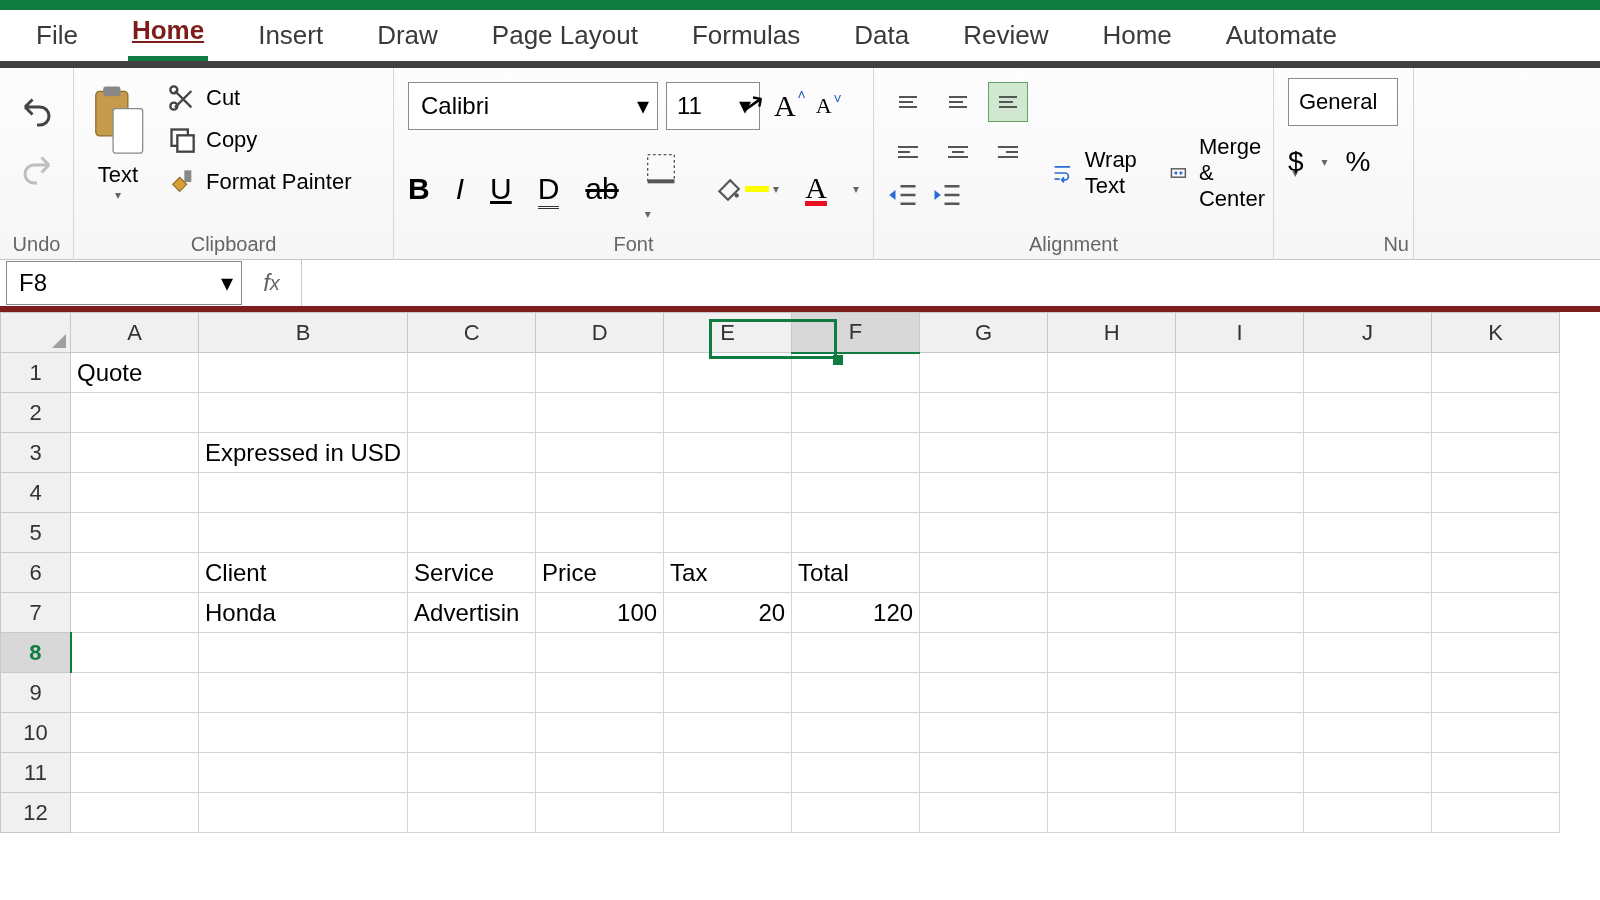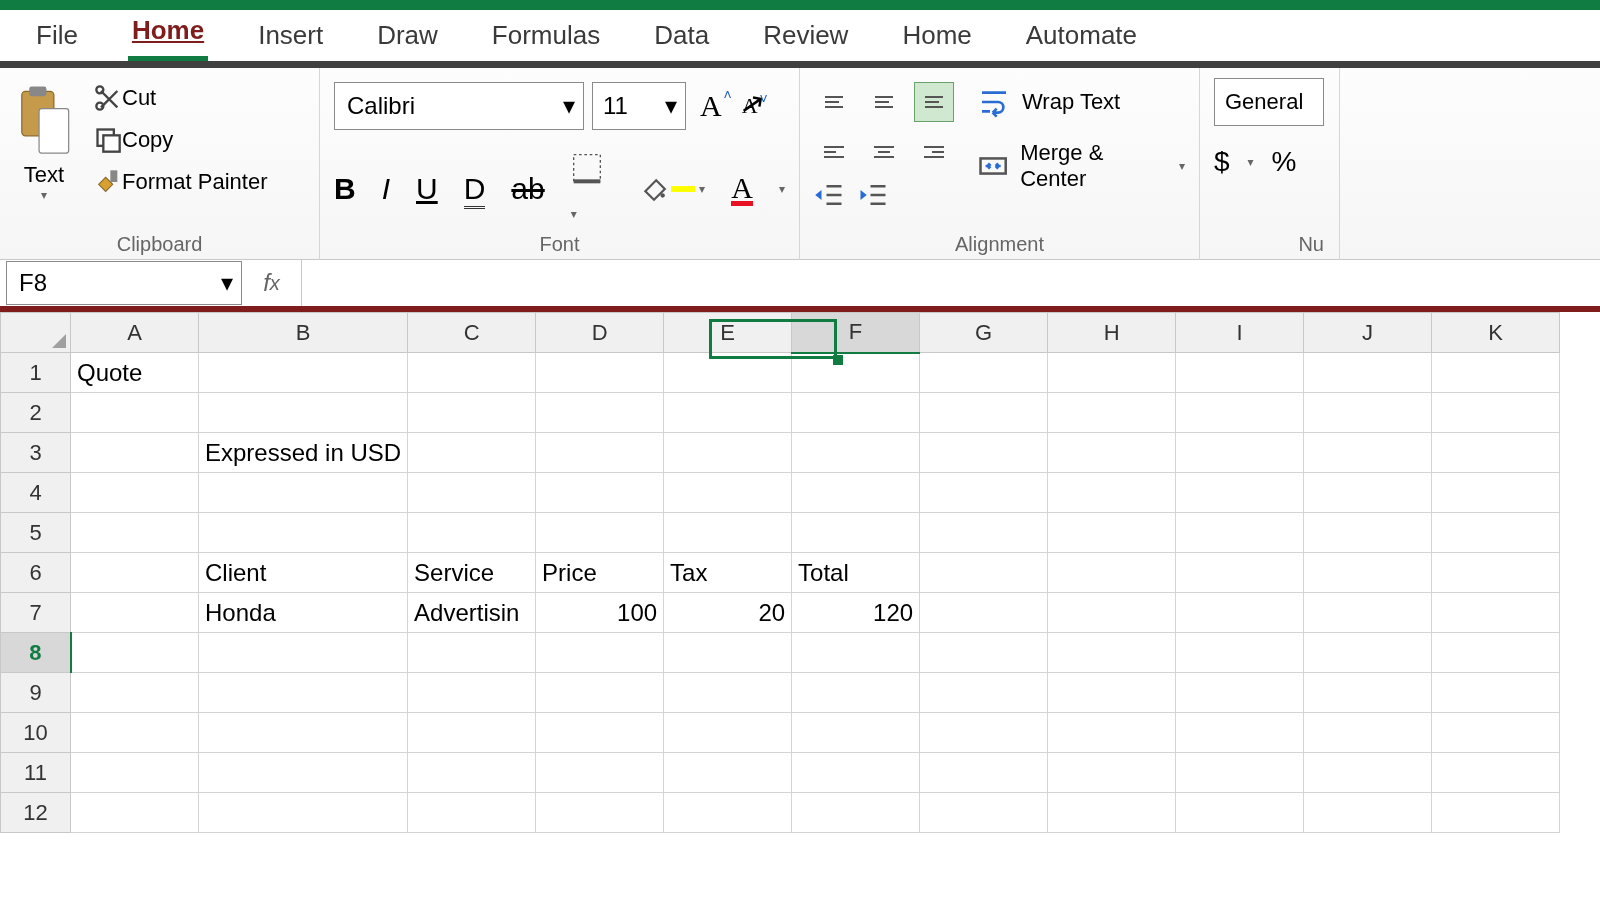--- a/index.html
+++ b/index.html
@@ -11,21 +11,21 @@
   .ribbon { display: flex; height: 192px; border-bottom: 1px solid #c8c8c8; background: linear-gradient(#fdfdfd,#f6f6f6); }
   .group { position: relative; padding: 8px 14px 0 14px; border-right: 1px solid #d6d6d6; height: 192px; }
   .group-label { position: absolute; bottom: 4px; left: 0; right: 0; text-align: center; font-size: 20px; color: #666; }
   .undo-col { display:flex; flex-direction:column; align-items:center; gap:18px; padding-top:24px; width:66px;}
   .undo-col svg { width:36px; height:36px; }
   .clipboard { display:flex; gap:20px; }
   .paste { display:flex; flex-direction:column; align-items:center; padding-top:8px;}
   .paste-icon { width:60px; height:74px; position:relative;}
   .paste-label { font-size:22px; margin-top:4px;}
   .clip-list { display:flex; flex-direction:column; gap:14px; padding-top:8px;}
-  .clip-item { display:flex; align-items:center; font-size:22px; cursor:pointer;text-align:right;}
+  .clip-item { display:flex; align-items:center; gap:10px; font-size:22px; cursor:pointer;text-align:right;}
   .clip-item svg { width:28px; height:28px; }
   .font-group { width:480px; }
   .font-row1 { display:flex; gap:8px; align-items:center; padding-top:6px;}
   .font-name { border:1px solid #8a8a8a; height:48px; width:250px; display:flex; align-items:center; padding:0 12px; font-size:24px; background:#fff; position:relative;}
   .font-size { border:1px solid #8a8a8a; height:48px; width:94px; display:flex; align-items:center; padding:0 10px; font-size:24px; background:#fff; position:relative;}
   .dd-arrow { position:absolute; right:8px; top:50%; transform:translateY(-50%); }
   .grow-shrink { font-size:30px; font-family:"Times New Roman",serif; position:relative; padding:0 6px; cursor:pointer;}
   .grow-shrink sup { position:absolute; top:-2px; right:-4px; font-size:14px; color:#185abd;}
   .font-row2 { display:flex; gap:26px; align-items:center; padding-top:22px; font-family:"Times New Roman",serif;}
   .fbtn { font-size:30px; cursor:pointer; position:relative; }
@@ -38,21 +38,21 @@
   .fill-swatch { width:24px; height:6px; background:#ffff00; }
   .fontcolor-btn { display:flex; flex-direction:column; align-items:center; gap:0; position:relative;}
   .fontcolor-swatch { width:22px; height:5px; background:#e81123; margin-top:-4px;}
   .align-group { width:280px;}
   .align-grid { display:grid; grid-template-columns:repeat(3,40px); grid-template-rows:repeat(2,40px); gap:10px; padding-top:6px;}
   .align-cell { display:flex; align-items:center; justify-content:center; cursor:pointer;}
   .align-cell.sel { background:#d0e7d0; border:1px solid #6aa06a;}
   .align-lines { display:flex; flex-direction:column; gap:3px;}
   .align-lines span { display:block; height:2px; background:#555; }
   .indent-row { display:flex; gap:14px; padding-top:10px;}
-  .wrap-merge { padding-top:10px; display:flex; flex-direction:column; gap:22px;}
+  .wrap-merge { padding-top:10px; display:flex; flex-direction:row; gap:22px;}
   .wm-item { display:flex; align-items:center; gap:12px; font-size:22px; cursor:pointer;}
   .wm-item svg{ width:32px; height:32px;}
   .num-group { width:140px; padding-top:10px;}
   .num-format { border:1px solid #8a8a8a; height:48px; width:110px; display:flex; align-items:center; padding:0 10px; font-size:22px; background:#fff;}
   .num-row2 { display:flex; gap:18px; padding-top:20px; font-size:28px; align-items:center;}
   
   .fbar { display:flex; align-items:center; height:52px; border-bottom:6px solid #7f1d1d;}
   .namebox { width:236px; height:44px; border:1px solid #8a8a8a; margin-left:6px; display:flex; align-items:center; padding:0 12px; font-size:24px; position:relative; background:#fff;}
   .fx { width:60px; text-align:center; font-size:24px; font-style:italic; color:#666; border-right:1px solid #c8c8c8; height:100%; display:flex; align-items:center; justify-content:center;}
   .finput { flex:1; height:100%; padding:0 10px; font-size:22px; border:none;}
@@ -74,28 +74,42 @@
 </head>
 <body>
 
 <div class="titlebar"></div>
 
 <div class="tabs">
   <div class="tab">File</div>
   <div class="tab active">Home</div>
   <div class="tab">Insert</div>
   <div class="tab">Draw</div>
+  <div class="tab">Page Layout</div>
   <div class="tab">Formulas</div>
   <div class="tab">Data</div>
   <div class="tab">Review</div>
   <div class="tab">Home</div>
   <div class="tab">Automate</div>
 </div>
 
 <div class="ribbon">
+  <div class="group undo-col" style="width:74px;">
+    <span>
+      <svg viewBox="0 0 24 24">
+          <path fill="none" stroke="#444" stroke-width="2" d="M4 10h10a6 6 0 1 1 0 12h-2M4 10l5-5M4 10l5 5"></path>
+        </svg>
+    </span>
+    <span style="opacity:.45">
+      <svg viewBox="0 0 24 24">
+          <path fill="none" stroke="#777" stroke-width="2" d="M20 10H10a6 6 0 1 0 0 12h2M20 10l-5-5M20 10l-5 5"></path>
+        </svg>
+    </span>
+    <div class="group-label">Undo</div>
+  </div>
 
   <div class="group" style="width:320px;">
     <div class="clipboard">
       <div class="paste">
         <div class="paste-icon">
           <svg viewBox="0 0 48 60" width="60" height="74">
               <rect x="6" y="6" width="26" height="36" rx="3" fill="#c59a4a" stroke="#8a6a2a"></rect>
               <rect x="12" y="2" width="14" height="8" rx="2" fill="#888"></rect>
               <rect x="20" y="20" width="24" height="36" rx="2" fill="#fff" stroke="#888"></rect>
             </svg>
@@ -254,21 +268,21 @@
 
   <div class="group num-group">
     <div class="num-format">
       <span>General</span>
     </div>
     <div class="num-row2">
       <span>$</span>
       <span class="mini-dd">▾</span>
       <span>%</span>
     </div>
-    <div class="group-label" style="right:15px; left:auto;margin-top:36px;">Nu</div>
+    <div class="group-label" style="right:4px; left:auto;margin-top:36px;">Nu</div>
   </div>
 </div>
 
 <div class="fbar">
   <div class="namebox">
     <span>F8</span>
     <span class="dd-arrow">▾</span>
   </div>
   <div class="fx">f<sub>x</sub></div>
   <input class="finput" value="" style="">

